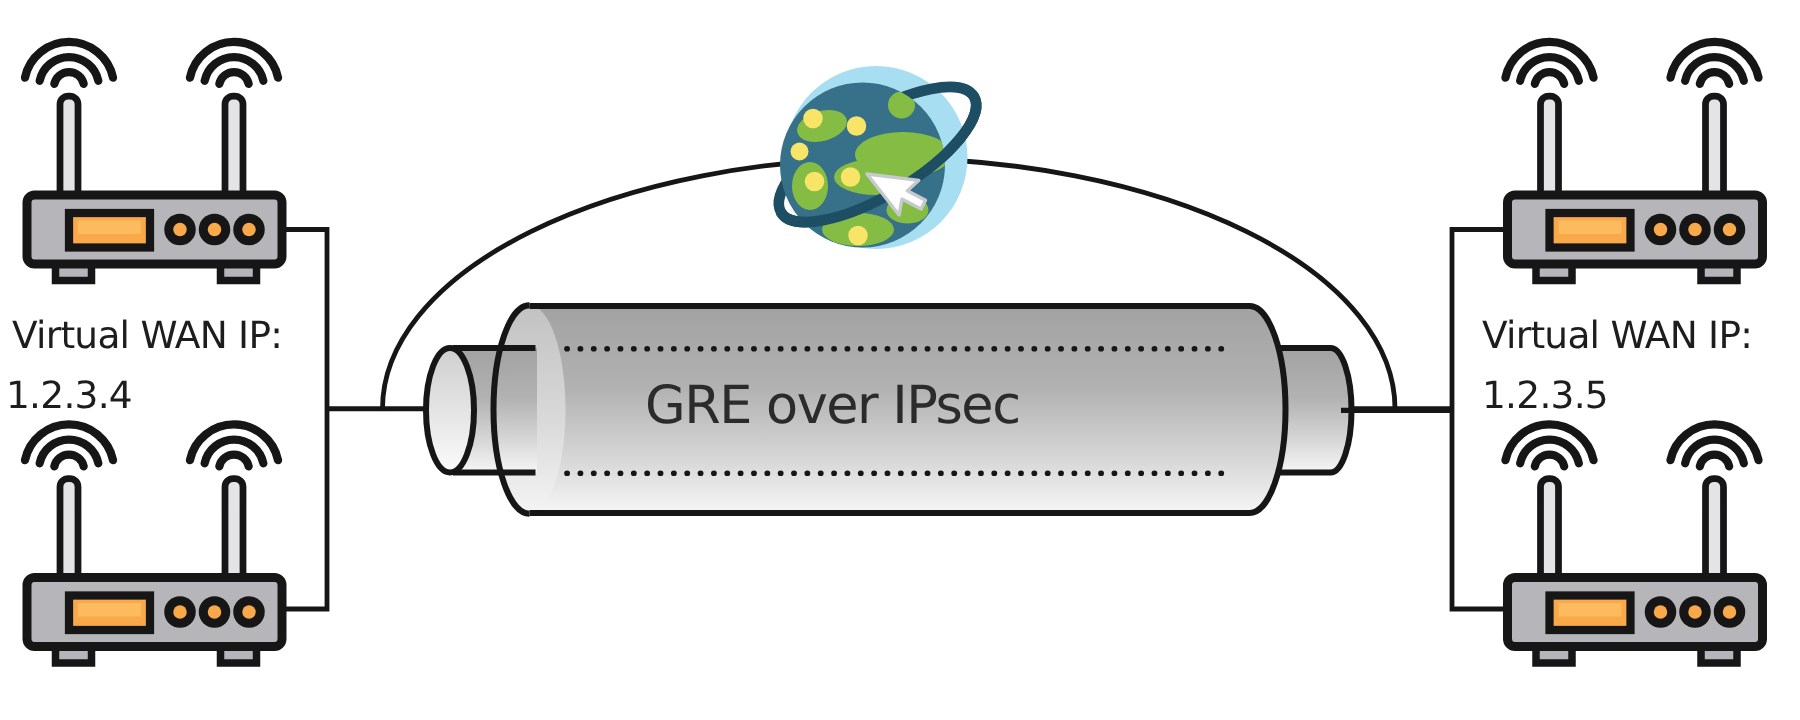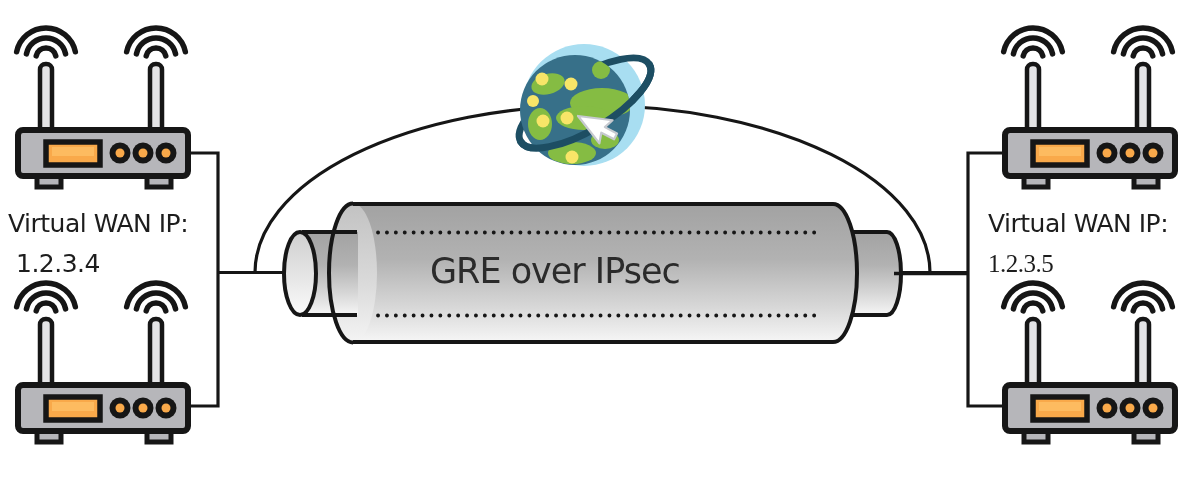--- a/index.html
+++ b/index.html
@@ -162,19 +162,19 @@
       </g>
     </g>
 
     <use href="#router" transform="translate(10,28)"></use>
     <use href="#router" transform="translate(10,283)"></use>
     <use href="#router" transform="translate(997,28)"></use>
     <use href="#router" transform="translate(997,283)"></use>
   </svg>
 
   <div class="lbl" style="left:8px;top:209px;">Virtual WAN IP:</div>
-  <div class="lbl" style="left:16px;top:249px;text-align:center;">1.2.3.4</div>
+  <div class="lbl" style="left:4px;top:249px;text-align:center;">1.2.3.4</div>
 
   <div class="lbl" style="left:988px;top:209px;">Virtual WAN IP:</div>
-  <div class="lbl" style="left:988px;top:249px;font-family:Liberation Serif, serif;">1.2.3.5</div>
+  <div class="lbl" style="left:988px;top:249px;">1.2.3.5</div>
 
   <div class="tunnel-label">GRE over IPsec</div>
 </div>
 
 </body></html>

